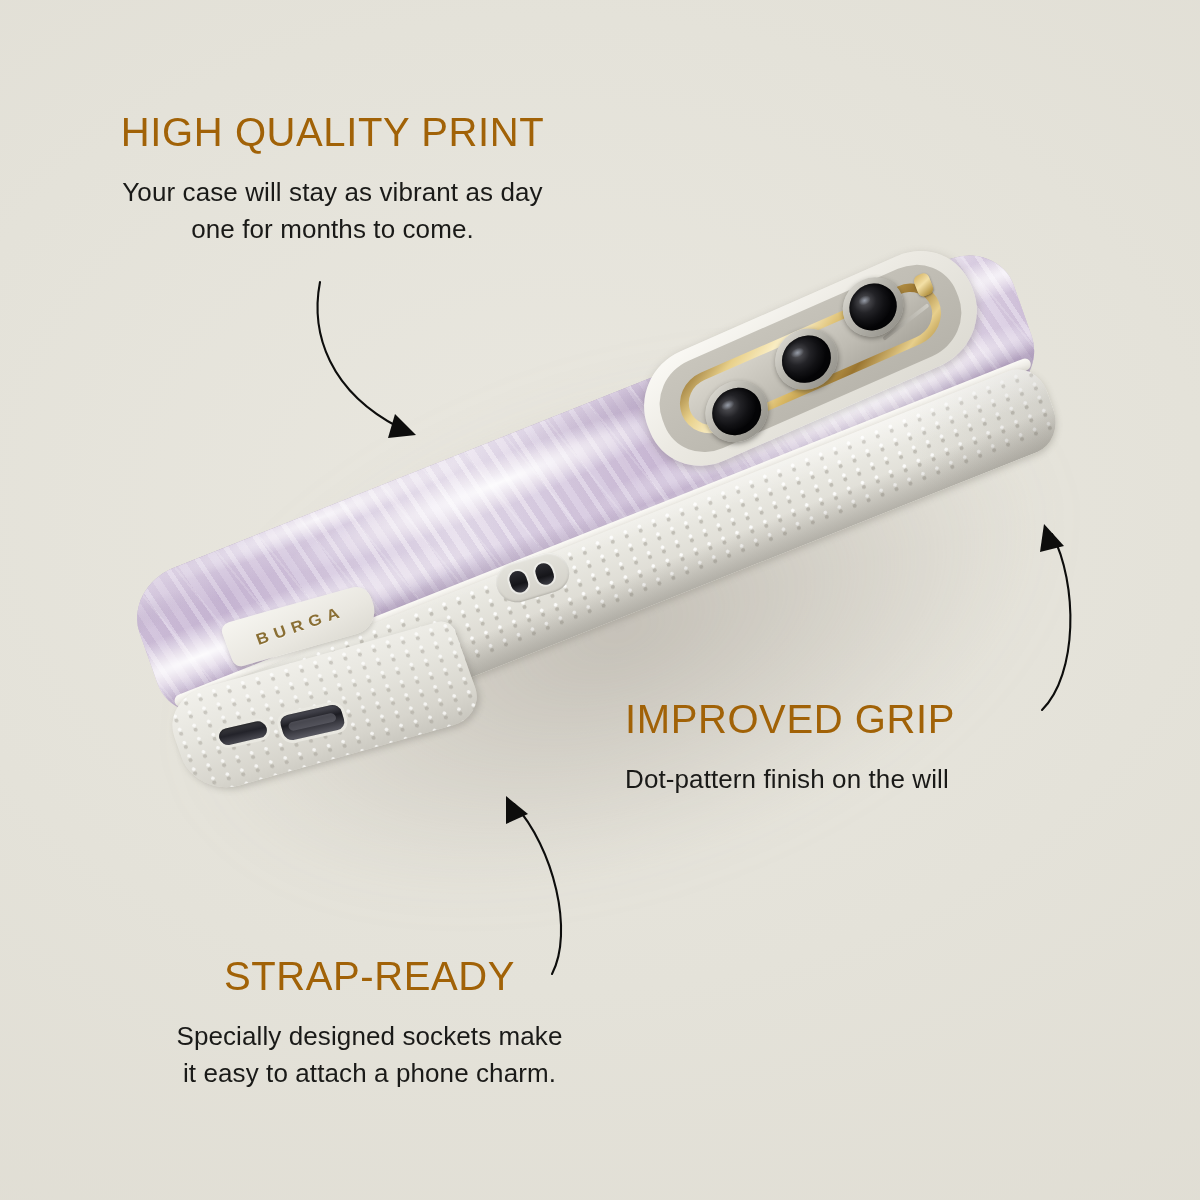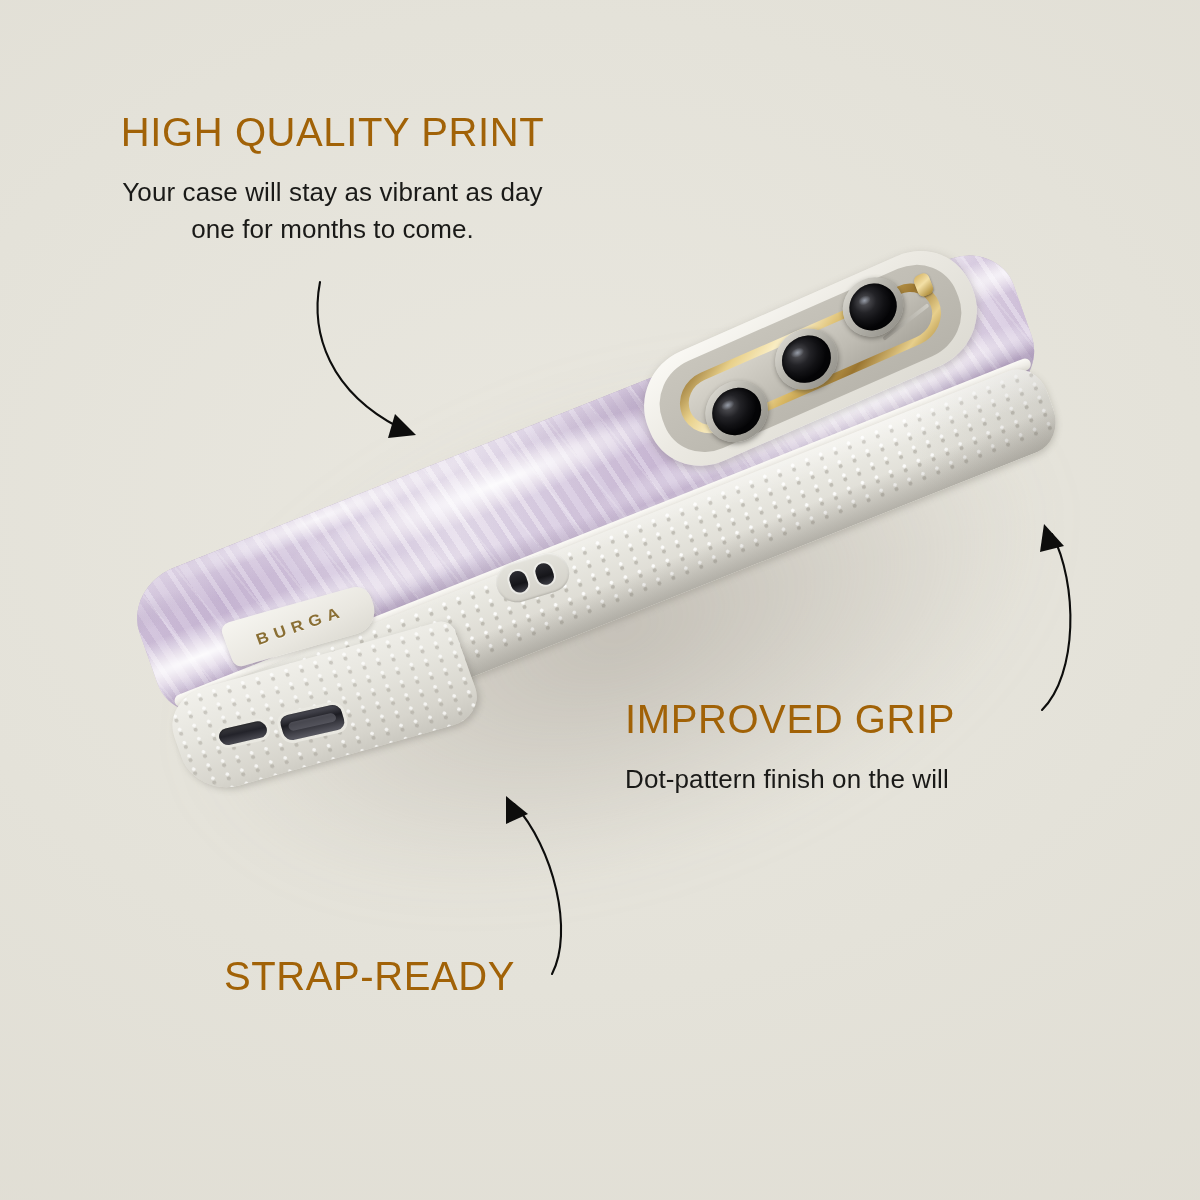--- a/index.html
+++ b/index.html
@@ -329,20 +329,24 @@
     </p>
   </div>
 
   <svg class="arrow a-grip" viewBox="0 0 180 240">
     <path d="M 86 212 C 122 176 122 86 96 36"></path>
     <polygon points="108,48 88,26 84,54"></polygon>
   </svg>
 
   <div class="callout c-strap">
     <h2 class="headline">STRAP-READY</h2>
+    <p class="body-copy">
+      <span>Specially designed sockets make</span><br>
+      <span>it easy to attach a phone charm.</span>
+    </p>
   </div>
 
   <svg class="arrow a-strap" viewBox="0 0 140 200">
     <path d="M 82 192 C 104 150 84 66 44 22"></path>
     <polygon points="58,32 36,14 36,42"></polygon>
   </svg>
 
 </div>
 
 </body></html>

